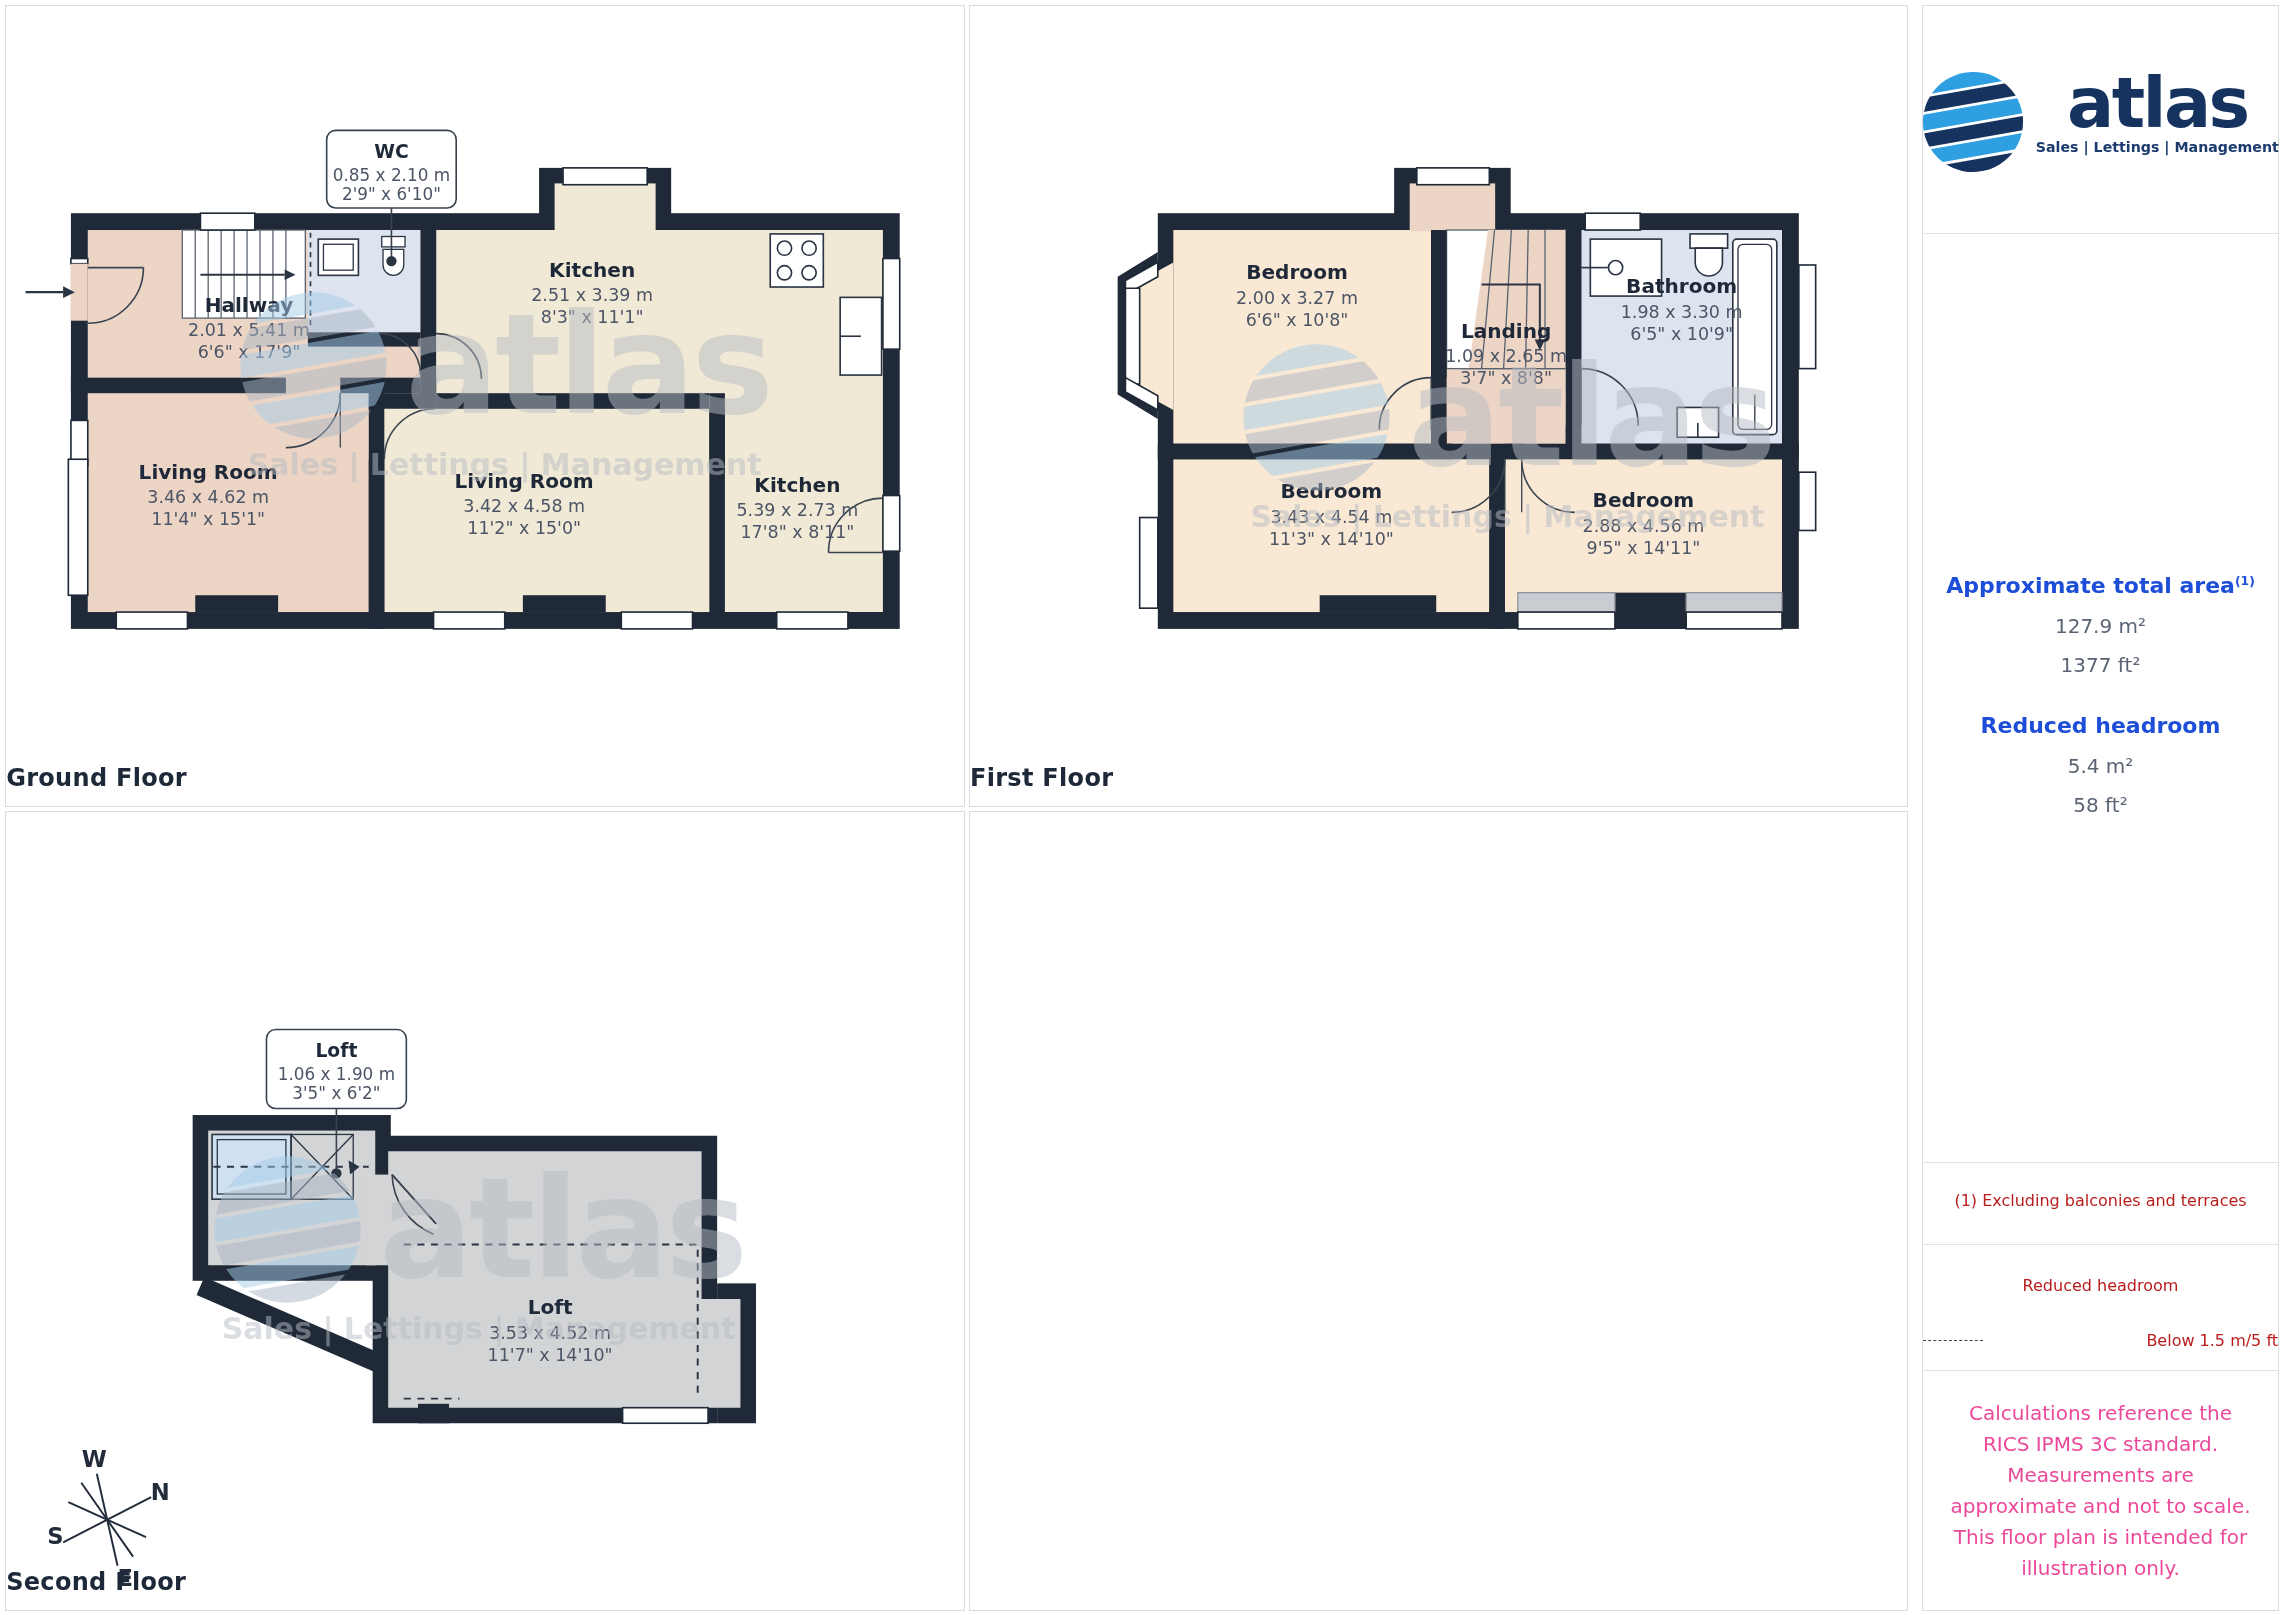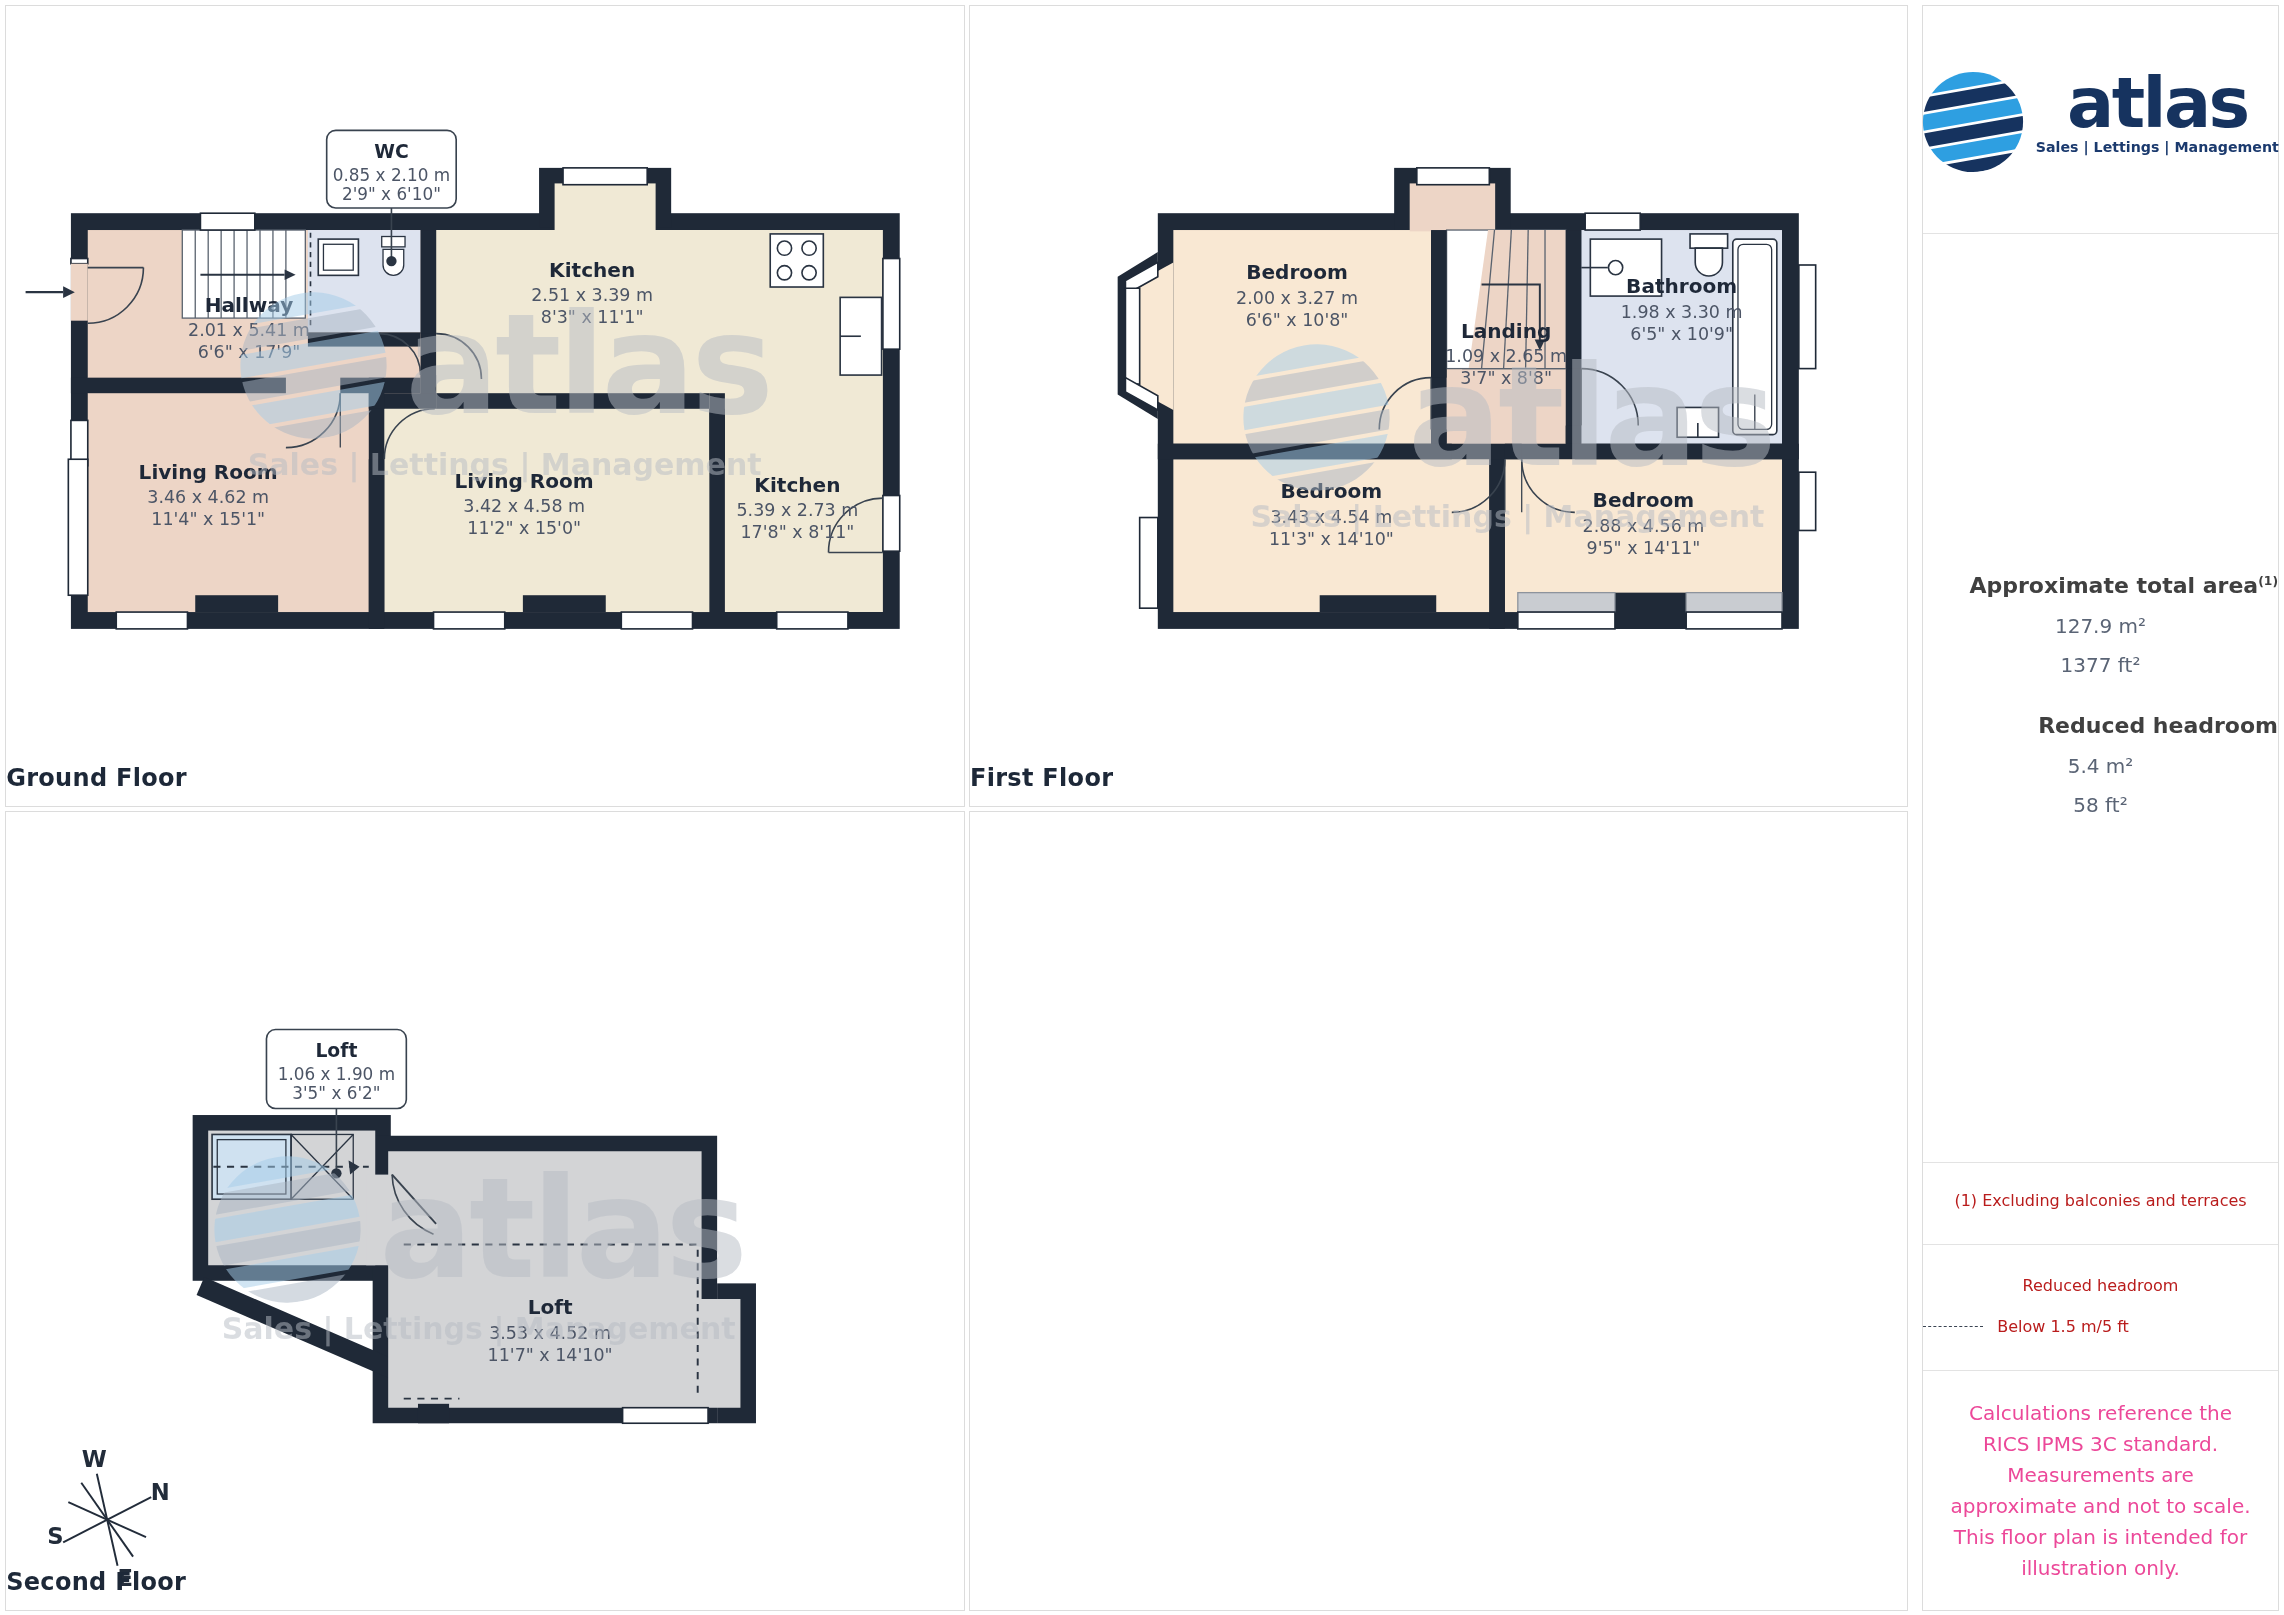--- a/index.html
+++ b/index.html
@@ -23,25 +23,25 @@
   .wm-word{font-size:139px;font-weight:600;color:#b7bcc4;letter-spacing:-3.9px;line-height:1;}
   .wm-tag{margin-top:6.5px;text-align:center;font-size:30px;font-weight:600;color:#b7bcc4;}
   
   .sb-divider{position:absolute;left:0;width:100%;height:0;border-top:1.3px solid #e3e3e3;}
   .sb-logo{position:absolute;top:65px;left:0;width:100%;display:flex;justify-content:center;}
   .logo-lockup{display:flex;align-items:flex-start;gap:11.7px;}
   .logo-text-col{display:flex;flex-direction:column;align-items:center;}
   .logo-word{font-size:70px;font-weight:600;color:#16335f;letter-spacing:-2.6px;line-height:0.92;}
   .logo-tag{margin-top:3.9px;font-size:14.2px;font-weight:600;color:#1b3a6e;white-space:nowrap;}
   .sb-block{position:absolute;left:0;width:100%;text-align:center;}
-  .sb-heading{font-size:22px;font-weight:bold;color:#404040;text-align:right;}
+  .sb-heading{font-size:22px;font-weight:bold;color:#1d4ed8;}
   .sb-heading sup{font-size:12.3px;font-weight:bold;}
   .sb-value{font-size:20px;color:#5a6475;margin-top:15.5px;}
   .sb-note{font-size:16px;color:#b91c1c;}
-  .legend-row{display:flex;align-items:center;justify-content:flex-start;gap:14.2px;margin-top:22px;}
+  .legend-row{display:flex;align-items:center;justify-content:space-between;gap:14.2px;margin-top:36px;}
   .legend-dash{width:60px;height:0;border-top:1.9px dashed #3a4452;}
   .sb-disclaimer{font-size:20px;color:#ec4899;line-height:1.55;padding:0 24.6px;}
   .credit{font-size:20px;color:#4d7c0f;letter-spacing:1.3px;}
   .credit b{font-weight:bold;letter-spacing:0.6px;}
 </style>
 </head>
 <body>
 
 <div class="panel" id="panel-ground">
 

